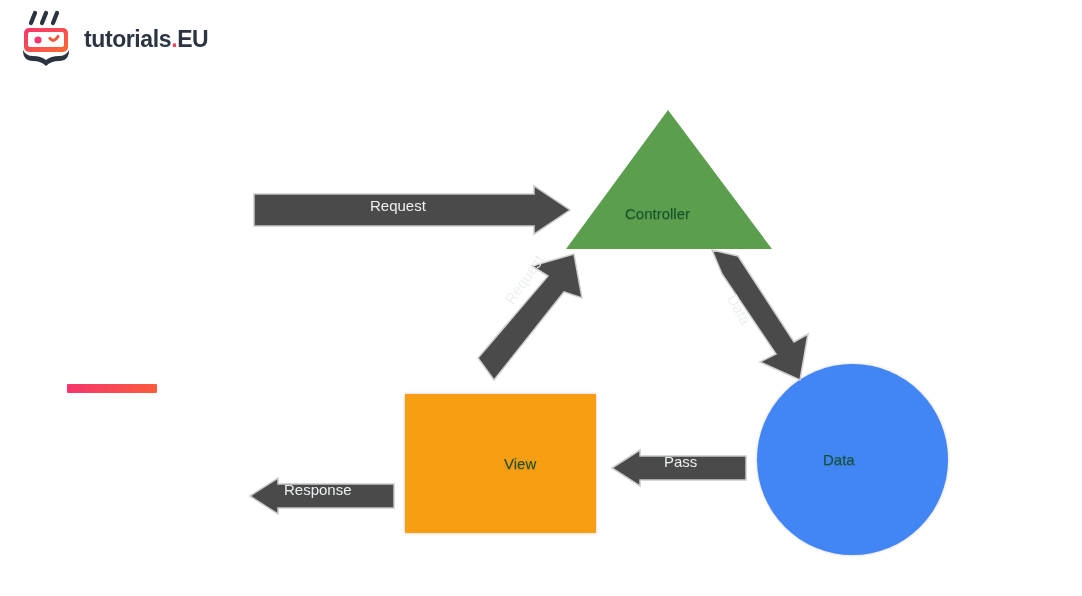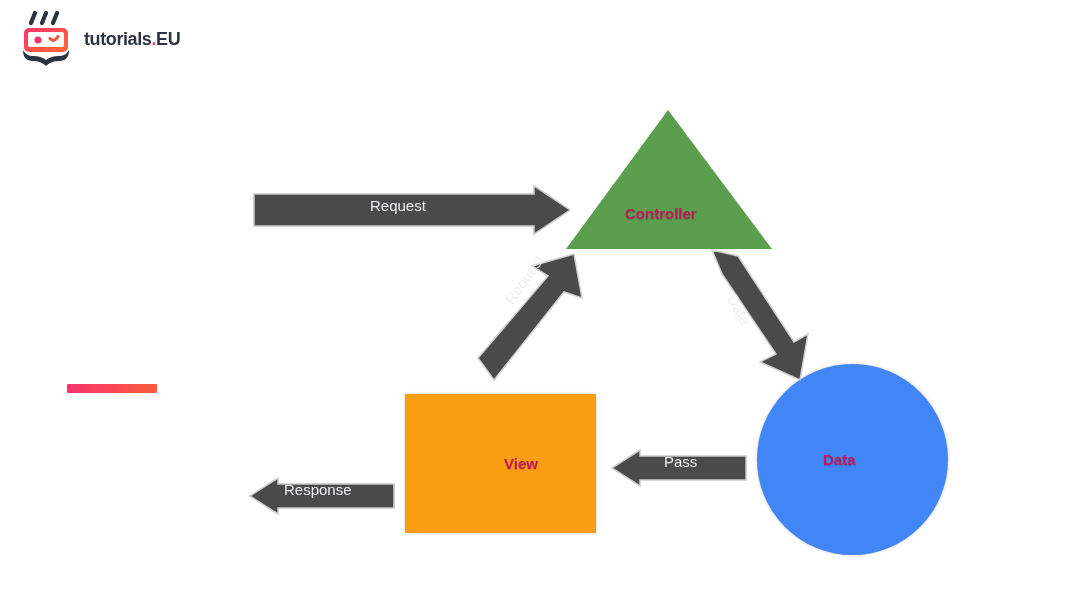--- a/index.html
+++ b/index.html
@@ -22,21 +22,21 @@
   .brand {
     position: absolute;
     left: 18px;
     top: 10px;
     display: flex;
     align-items: center;
     gap: 10px;
   }
   .brand-mark { width: 56px; height: 58px; display: block; }
   .brand-text {
-    font-size: 18px;
+    font-size: 23px;
     font-weight: bold;
     color: #2b3440;
     letter-spacing: -0.4px;
     line-height: 1;
     text-align: center;
   }
   .brand-text .dot { color: #f0455f; }
 
   
   .title-block {
@@ -56,22 +56,22 @@
     margin-top: 12px;
     width: 90px;
     height: 9px;
     border-radius: 1px;
     background: linear-gradient(90deg, #f5356e 0%, #fb5b3c 100%);
   }
 
   
   .shape-label {
     position: absolute;
-    color: #be185d;
-    font-weight: bold;
+    color: #14532d;
+    font-weight: normal;
     font-size: 15px;
     white-space: nowrap;
     text-shadow: 0 1px 1px rgba(0,0,0,0.18);
   }
 
   .tri-wrap {
     position: absolute;
     left: 566px;
     top: 110px;
     width: 206px;

